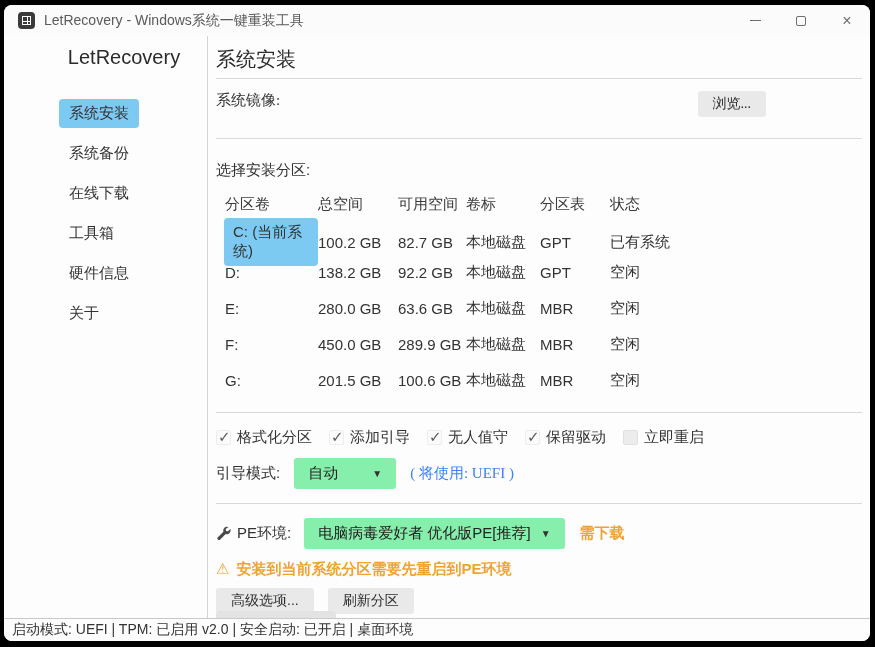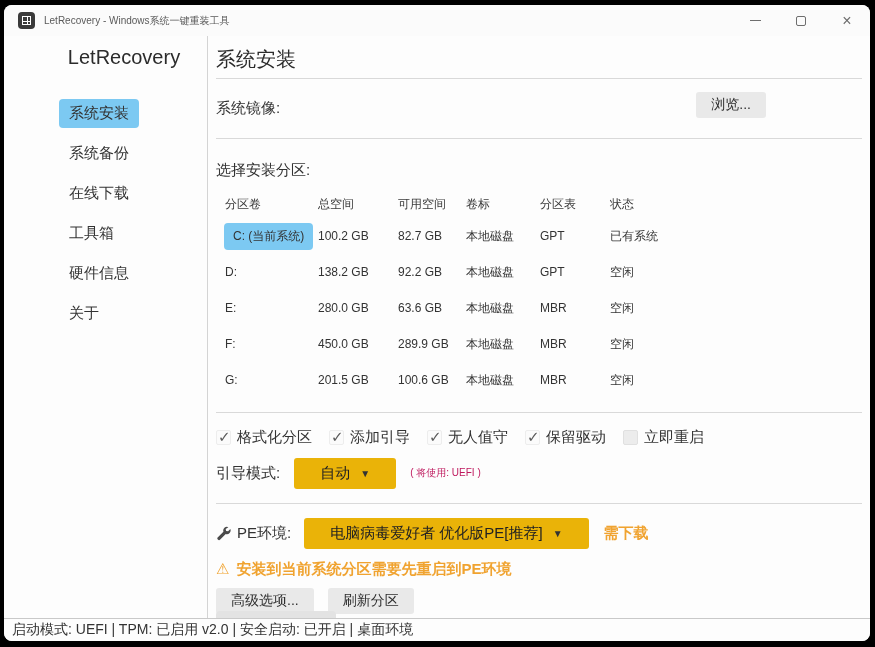--- a/index.html
+++ b/index.html
@@ -5,65 +5,65 @@
   * { margin:0; padding:0; box-sizing:border-box; }
   html,body { width:875px; height:647px; background:#000; font-family:"Liberation Sans","DejaVu Sans",sans-serif; overflow:hidden; }
   .window { position:absolute; left:4px; top:5px; right:5px; bottom:6px; background:#fbfbfb; border-radius:8px; overflow:hidden; display:flex; flex-direction:column; }
 
   
   .titlebar { height:31px; display:flex; align-items:center; padding-left:14px; background:#fbfbfb; flex:0 0 auto; }
   .app-icon { width:17px; height:17px; background:#3a3a3a; border-radius:4px; display:flex; align-items:center; justify-content:center; }
   .app-icon .grid { width:9px; height:9px; border:1px solid #fff; position:relative; }
   .app-icon .grid::before { content:""; position:absolute; left:50%; top:0; bottom:0; width:1px; background:#fff; }
   .app-icon .grid::after  { content:""; position:absolute; top:50%; left:0; right:0; height:1px; background:#fff; }
-  .title-text { font-size:10px; color:#5a5a5a; margin-left:9px; white-space:nowrap; }
+  .title-text { font-size:14px; color:#5a5a5a; margin-left:9px; white-space:nowrap; }
   .controls { margin-left:auto; display:flex; height:100%; }
   .ctrl { width:46px; display:flex; align-items:center; justify-content:center; color:#6e6e6e; }
   .min-glyph { width:11px; height:0; border-top:1px solid #6e6e6e; }
   .max-glyph { width:10px; height:10px; border:1px solid #6e6e6e; border-radius:2px; }
   .close-glyph { font-size:16px; line-height:16px; color:#6e6e6e; }
 
   
   .body-row { flex:1 1 auto; display:flex; overflow:hidden; background:#fdfdfd; }
   .sidebar { width:203px; flex:0 0 auto;padding-left:37px; }
   .brand { font-size:20px; color:#2b2b2b; text-align:center; margin-top:10px; }
   .nav { margin-top:30px; padding-left:18px; }
   .nav-item { display:table; font-size:15px; color:#333; padding:5px 10px; margin-bottom:11px; border-radius:4px; cursor:default; }
   .nav-item.active { background:#7cc9f2; }
   .vsep { width:1px; background:#d4d4d4; flex:0 0 auto; }
 
   .main { flex:1 1 auto; padding:0 8px; position:relative; overflow:hidden; }
   .page-title { font-size:20px; font-weight:normal; color:#2b2b2b; margin-top:10px; height:28px; }
   hr.div { border:none; border-top:1px solid #d9d9d9; margin:4px 0 0; }
 
-  .image-row { display:flex; align-items:flex-end; margin:12px 0 20px; height:27px; }
+  .image-row { display:flex; align-items:flex-start; margin:12px 0 20px; height:27px;font-family:Liberation Serif, serif; }
   .label { font-size:15px; color:#333; }
   .btn { background:#e9e9e9; border:none; border-radius:3px; padding:4px 15px; font-size:14px; color:#2e2e2e; font-family:inherit; }
   .browse-btn { margin-left:auto; margin-right:96px; }
 
   .part-label { margin:22px 0 10px; }
-  .ptable { font-size:12px; color:#333; }
+  .ptable { font-size:15px; color:#333; }
   .trow { display:grid; grid-template-columns:102px 80px 68px 74px 70px 1fr; align-items:center; height:36px; }
   .trow.head { height:28px; color:#3a3a3a; }
   .cell-vol { padding-left:9px; }
   .trow.selected .cell-vol { padding-left:8px; }
   .vol-pill { display:inline-block; }
   .trow.selected .vol-pill { background:#7cc9f2; border-radius:4px; padding:5px 9px; }
 
   .check-row { display:flex; align-items:center; gap:17px; margin-top:14px; height:20px; }
   .check-item { display:inline-flex; align-items:center; gap:6px; font-size:15px; color:#333;justify-content:center; }
   .cb { width:15px; height:15px; background:#ececec; border:1px solid #e0e0e0; border-radius:2px; position:relative; flex:0 0 auto; }
   .check-item.checked .cb { background:#fbfbfb; border-color:#ededed; }
   .check-item.checked .cb::after { content:"✓"; position:absolute; top:-3px; left:1px; font-size:15px; color:#5a5a5a; }
 
   .boot-row { display:flex; align-items:center; margin:12px 0 16px; height:28px; }
-  .select { display:inline-flex; align-items:center; justify-content:space-between; background:#eab308; border-radius:3px; padding:6px 26px; font-size:15px; color:#222; cursor:default; }
+  .select { display:inline-flex; align-items:center; justify-content:space-between; background:#86efac; border-radius:3px; padding:6px 14px; font-size:15px; color:#222; cursor:default; }
   .boot-select { width:102px; margin-left:14px; }
   .chev { font-size:10px; color:#333; margin-left:10px; }
-  .boot-hint { margin-left:14px; font-size:10px; color:#be185d; }
+  .boot-hint { margin-left:14px; font-size:15px; color:#3b82f6;font-family:Liberation Serif, serif; }
 
   .pe-row { display:flex; align-items:center; margin-top:15px; height:28px; }
   .wrench { width:15px; height:15px; flex:0 0 auto; }
   .pe-label { margin-left:6px; }
   .pe-select { margin-left:13px; }
   .orange { color:#f0a330; }
   .need-dl { margin-left:15px; font-size:15px; font-weight:bold; }
 
   .warn-row { display:flex; align-items:center; gap:7px; margin-top:13px; height:18px; font-size:15px; font-weight:bold; }
   .warn-icon { font-size:15px; font-weight:normal; }

